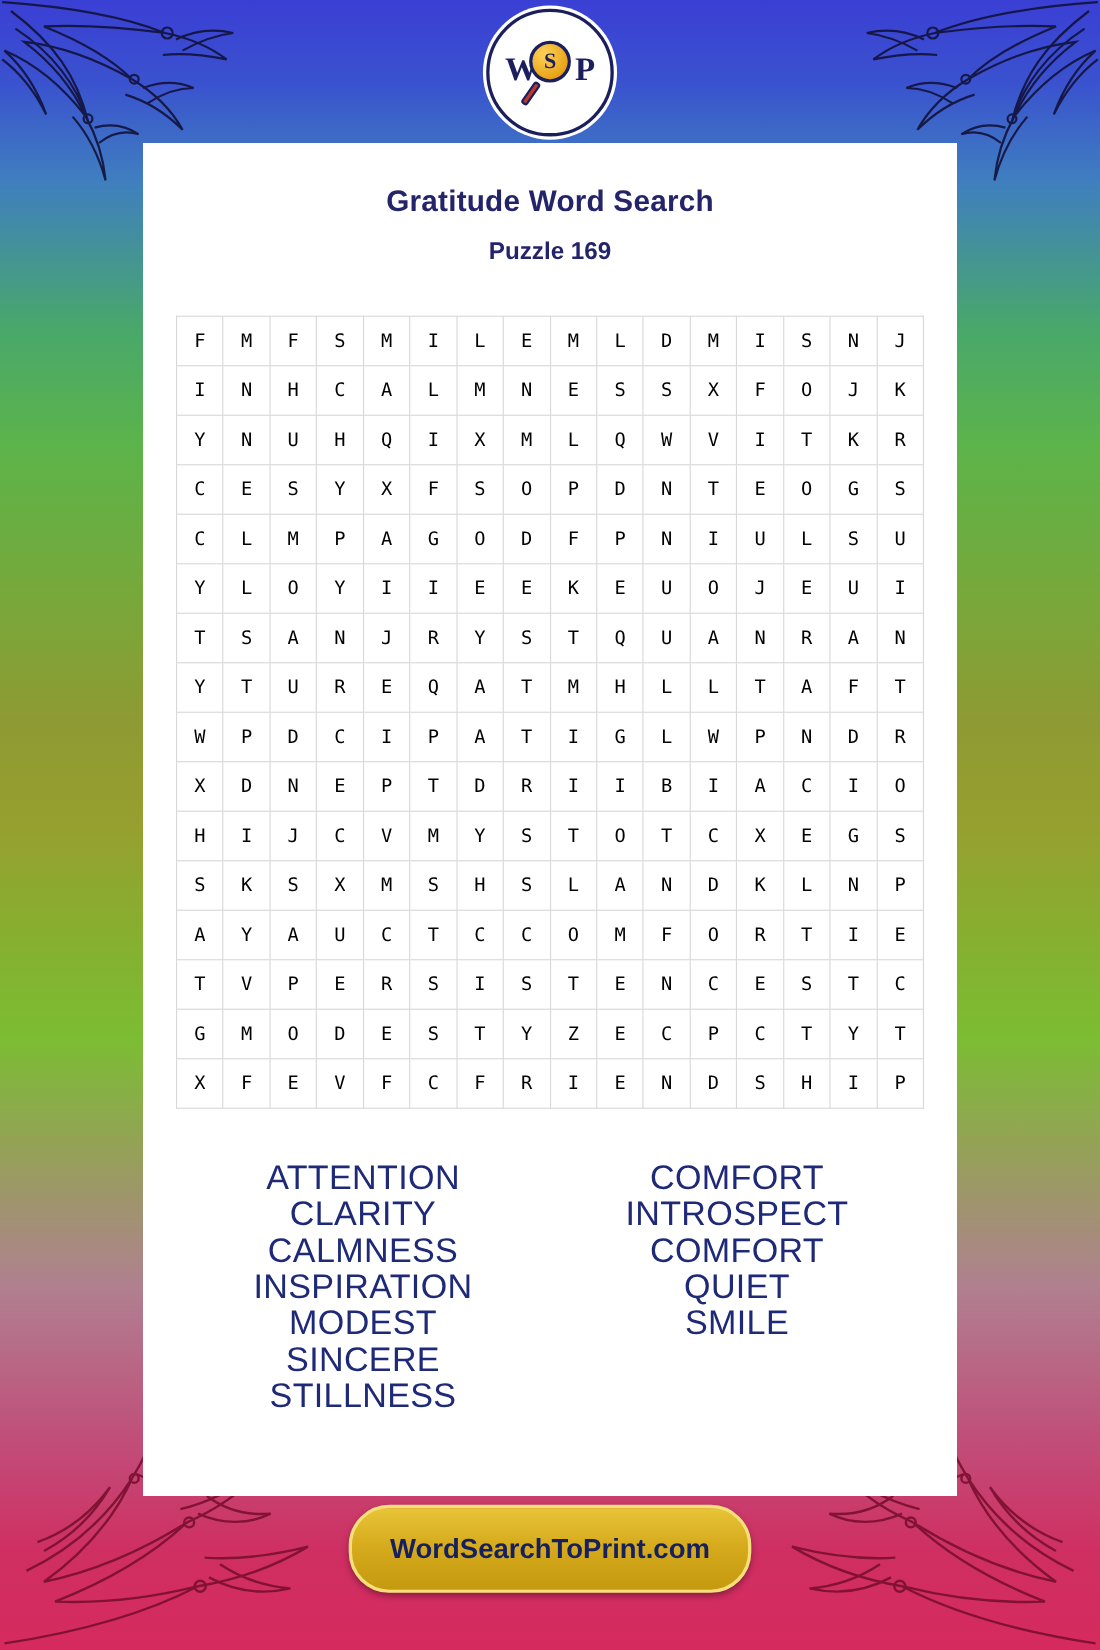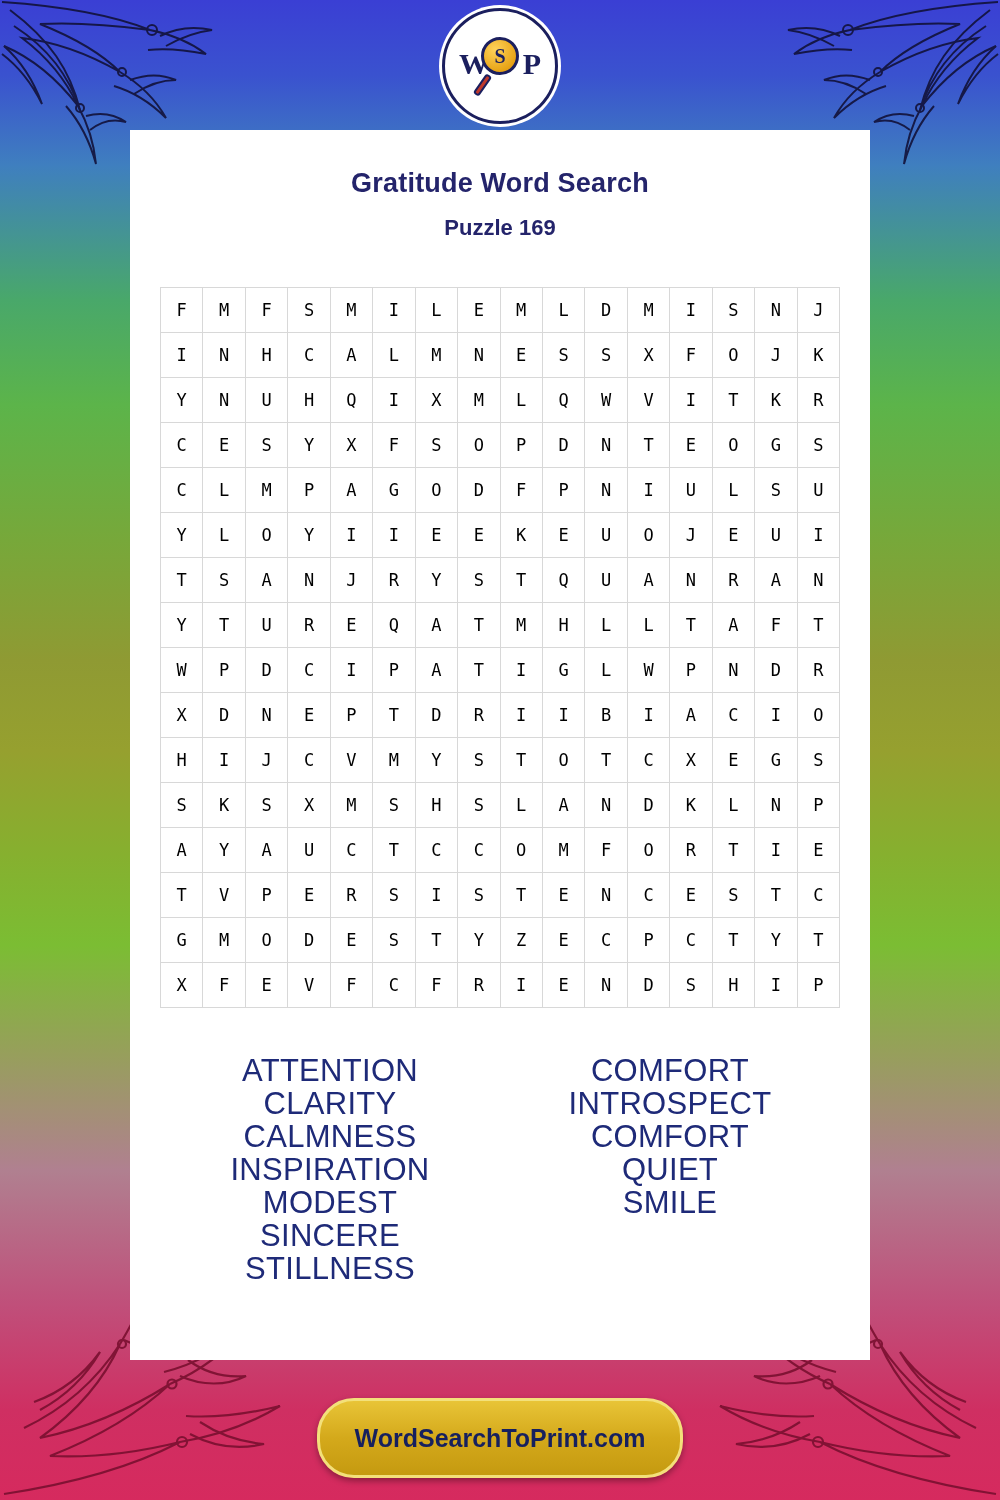--- a/index.html
+++ b/index.html
@@ -172,21 +172,21 @@
     color: #1e2a78;
     line-height: 33px;
     letter-spacing: 0.3px;
   }
 
   
   #footer-btn {
     position: absolute;
     left: 50%;
     transform: translateX(-50%);
-    bottom: 22px;
+    bottom: 52px;
     width: 360px;
     height: 74px;
     border-radius: 37px;
     background: linear-gradient(180deg, #e8c437 0%, #d4a91b 50%, #c59a10 100%);
     border: 3px solid #f3e07a;
     box-shadow: 0 3px 6px rgba(0,0,0,0.35);
     display: flex;
     align-items: center;
     justify-content: center;
   }

